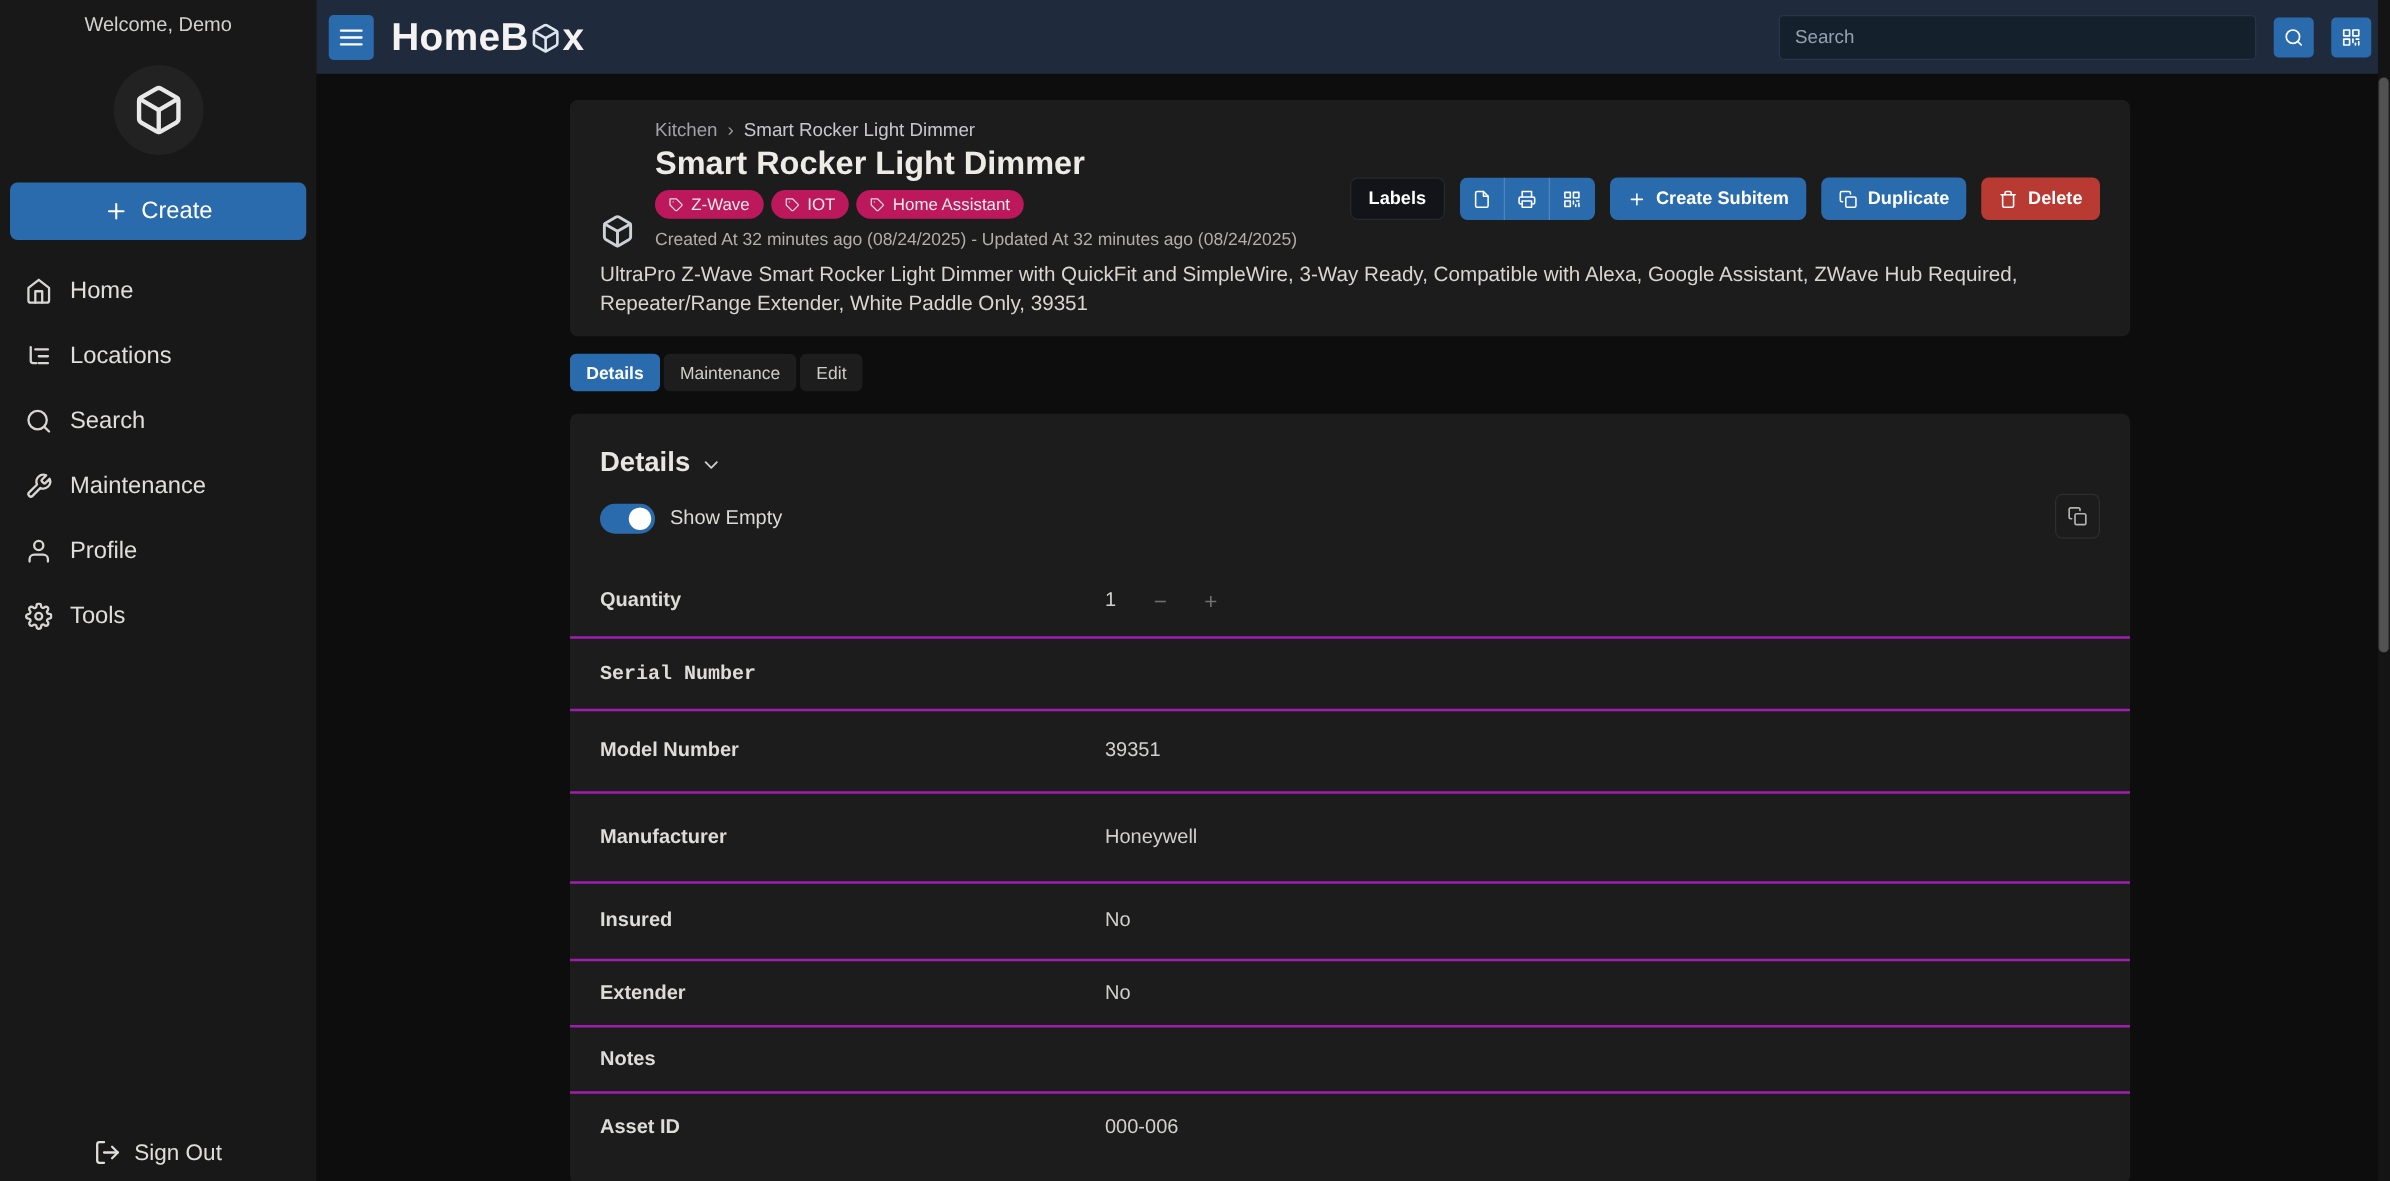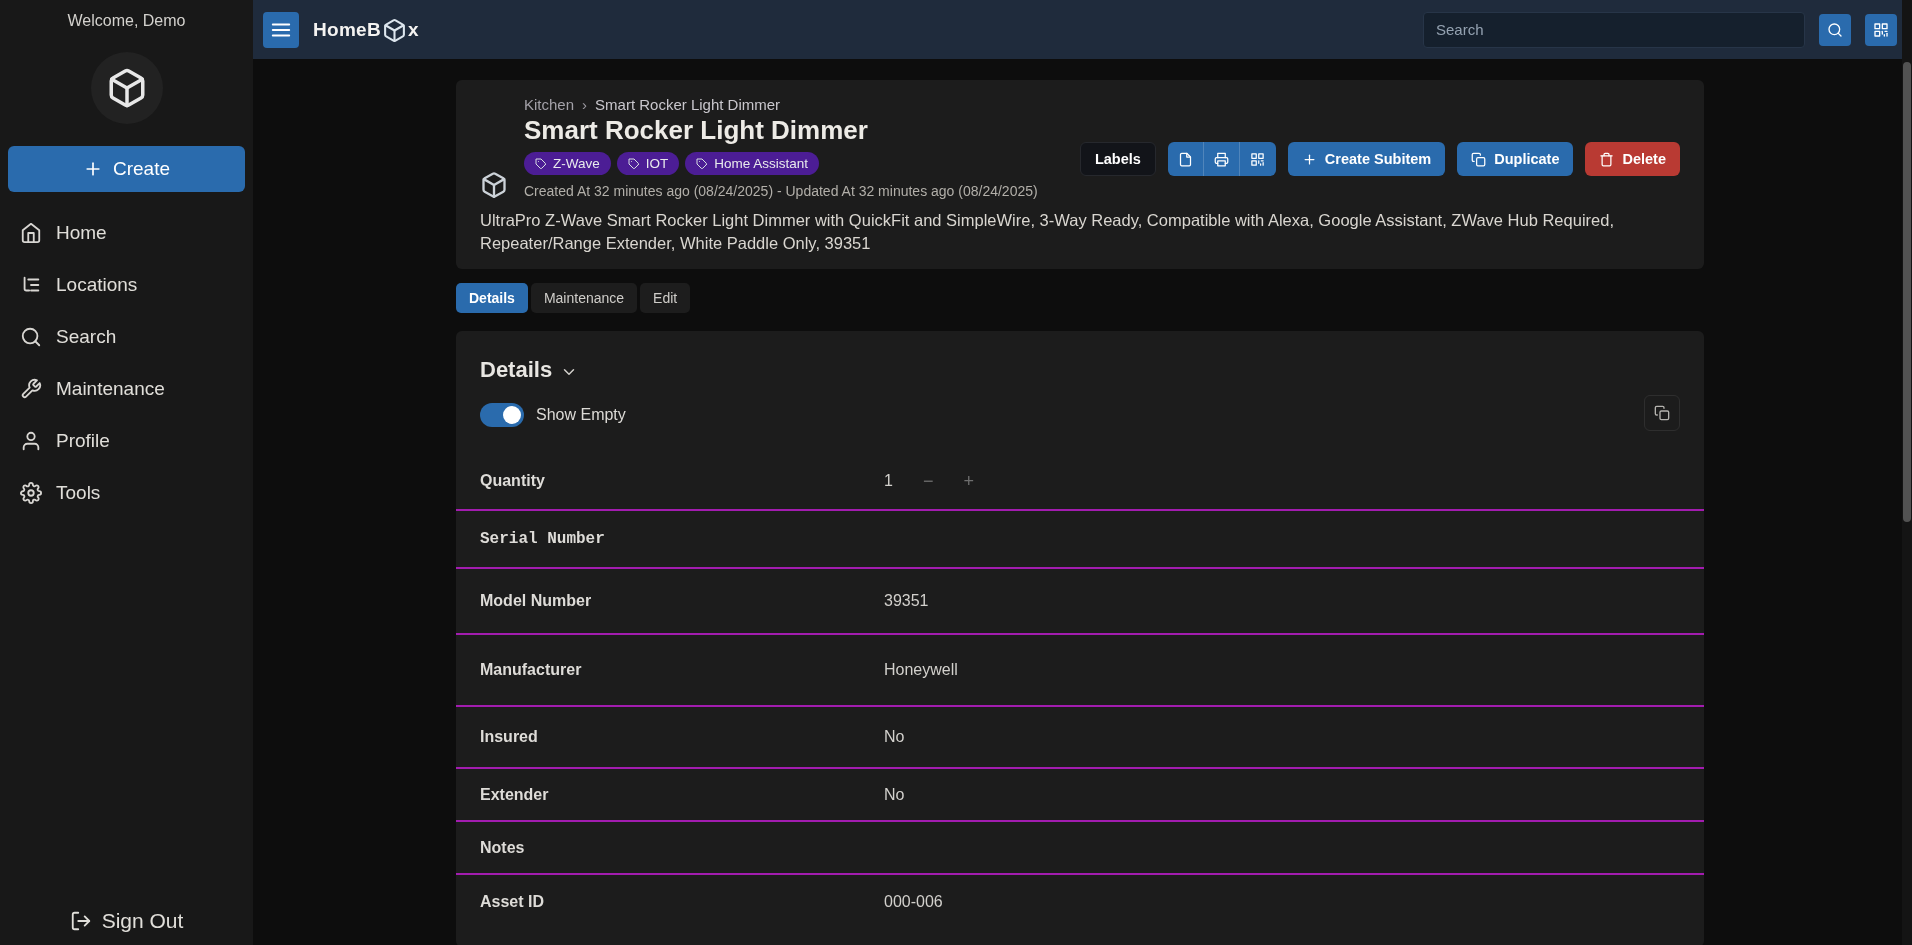--- a/index.html
+++ b/index.html
@@ -21,51 +21,51 @@
   
   .sidebar{width:253px;flex-shrink:0;background:#181818;position:relative;display:flex;flex-direction:column;}
   .welcome{margin-top:12px;text-align:center;font-size:16px;color:#d3d1cd;}
   .logo-wrap{width:72px;height:72px;border-radius:50%;background:#222222;margin:22px auto 0;display:flex;align-items:center;justify-content:center;color:#e8e8e8;}
   .create-btn{margin:22px 8px 0;height:46px;border-radius:6px;background:var(--primary);border:none;color:#fff;
     font-size:19px;font-family:inherit;display:flex;align-items:center;justify-content:center;gap:10px;cursor:pointer;}
   .nav{margin-top:15px;display:flex;flex-direction:column;}
   .nav-item{display:flex;align-items:center;gap:14px;padding-left:20px;height:52px;font-size:19px;color:#e0ded9;cursor:pointer;}
   .nav-item .icon{color:#d8d6d2;display:flex;}
   .signout{position:absolute;bottom:12px;left:0;right:0;display:flex;align-items:center;justify-content:center;gap:10px;
-    font-size:21px;color:#e0ded9;cursor:pointer;}
+    font-size:18px;color:#e0ded9;cursor:pointer;}
 
   
   .main{flex:1;display:flex;flex-direction:column;background:#0d0d0d;min-width:0;}
 
   
   .topbar{height:59px;flex-shrink:0;background:var(--header);display:flex;align-items:center;gap:14px;padding:0 15px 0 10px;}
   .hamburger{width:36px;height:36px;border-radius:4px;border:none;background:var(--primary);color:#fff;
     display:flex;align-items:center;justify-content:center;cursor:pointer;}
-  .brand{font-size:19px;font-weight:700;color:#f4f3f1;display:flex;align-items:center;letter-spacing:.3px;}
+  .brand{font-size:31px;font-weight:700;color:#f4f3f1;display:flex;align-items:center;letter-spacing:.3px;}
   .brand .logo{color:#dde6ee;margin:2px 1px 0;}
   .search-input{margin-left:auto;width:382px;height:36px;background:#15202d;border:1px solid #273548;border-radius:4px;
     color:#dfe3e8;padding:0 12px;font-size:15px;font-family:inherit;outline:none;}
   .search-input::placeholder{color:#94a2b1;}
   .icon-btn{width:32px;height:32px;border-radius:4px;border:none;background:var(--primary);color:#fff;
     display:flex;align-items:center;justify-content:center;cursor:pointer;flex-shrink:0;}
 
   
   .content{flex:1;padding:21px 0 0 203px;overflow:hidden;}
   .card{width:1248px;background:#1c1c1c;border-radius:6px;}
 
   .top-card{position:relative;padding:16px 24px 14px;}
   .item-head{display:flex;align-items:flex-end;gap:16px;}
   .item-icon{color:#ccd2d8;margin-top:8px;display:flex;}
   .breadcrumb{display:flex;align-items:center;gap:8px;font-size:15px;color:#9b99a0;}
   .breadcrumb .crumb-link{color:#a3a1a8;cursor:pointer;text-decoration:none;}
   .breadcrumb .crumb-current{color:#c9c7cd;}
   .page-title{margin:2px 0 6px;font-size:26px;font-weight:600;color:#edebe6;}
   .tags{display:flex;gap:6px;}
   .tag{display:inline-flex;align-items:center;gap:6px;height:23px;padding:0 11px;border-radius:999px;
-    background:#4c1d95;color:#e8eaec;font-size:13.5px;cursor:pointer;}
+    background:#be185d;color:#e8eaec;font-size:13.5px;cursor:pointer;}
   .tag .icon{display:flex;color:#d7dde2;}
   .meta{margin-top:8px;font-size:14px;color:#b2afa9;}
   .actions{position:absolute;top:62px;right:24px;display:flex;align-items:center;gap:12px;}
   .btn{height:34px;border:none;border-radius:6px;display:inline-flex;align-items:center;gap:8px;padding:0 14px;
     font-size:14.5px;font-weight:600;color:#fff;cursor:pointer;font-family:inherit;white-space:nowrap;}
   .btn.dark{background:#121419;border:1px solid #26282d;}
   .btn.primary{background:var(--primary);}
   .btn.danger{background:var(--danger);}
   .btn-group{display:flex;border-radius:6px;overflow:hidden;}
   .btn-group button{width:36px;height:34px;border:none;background:var(--primary);color:#fff;cursor:pointer;

